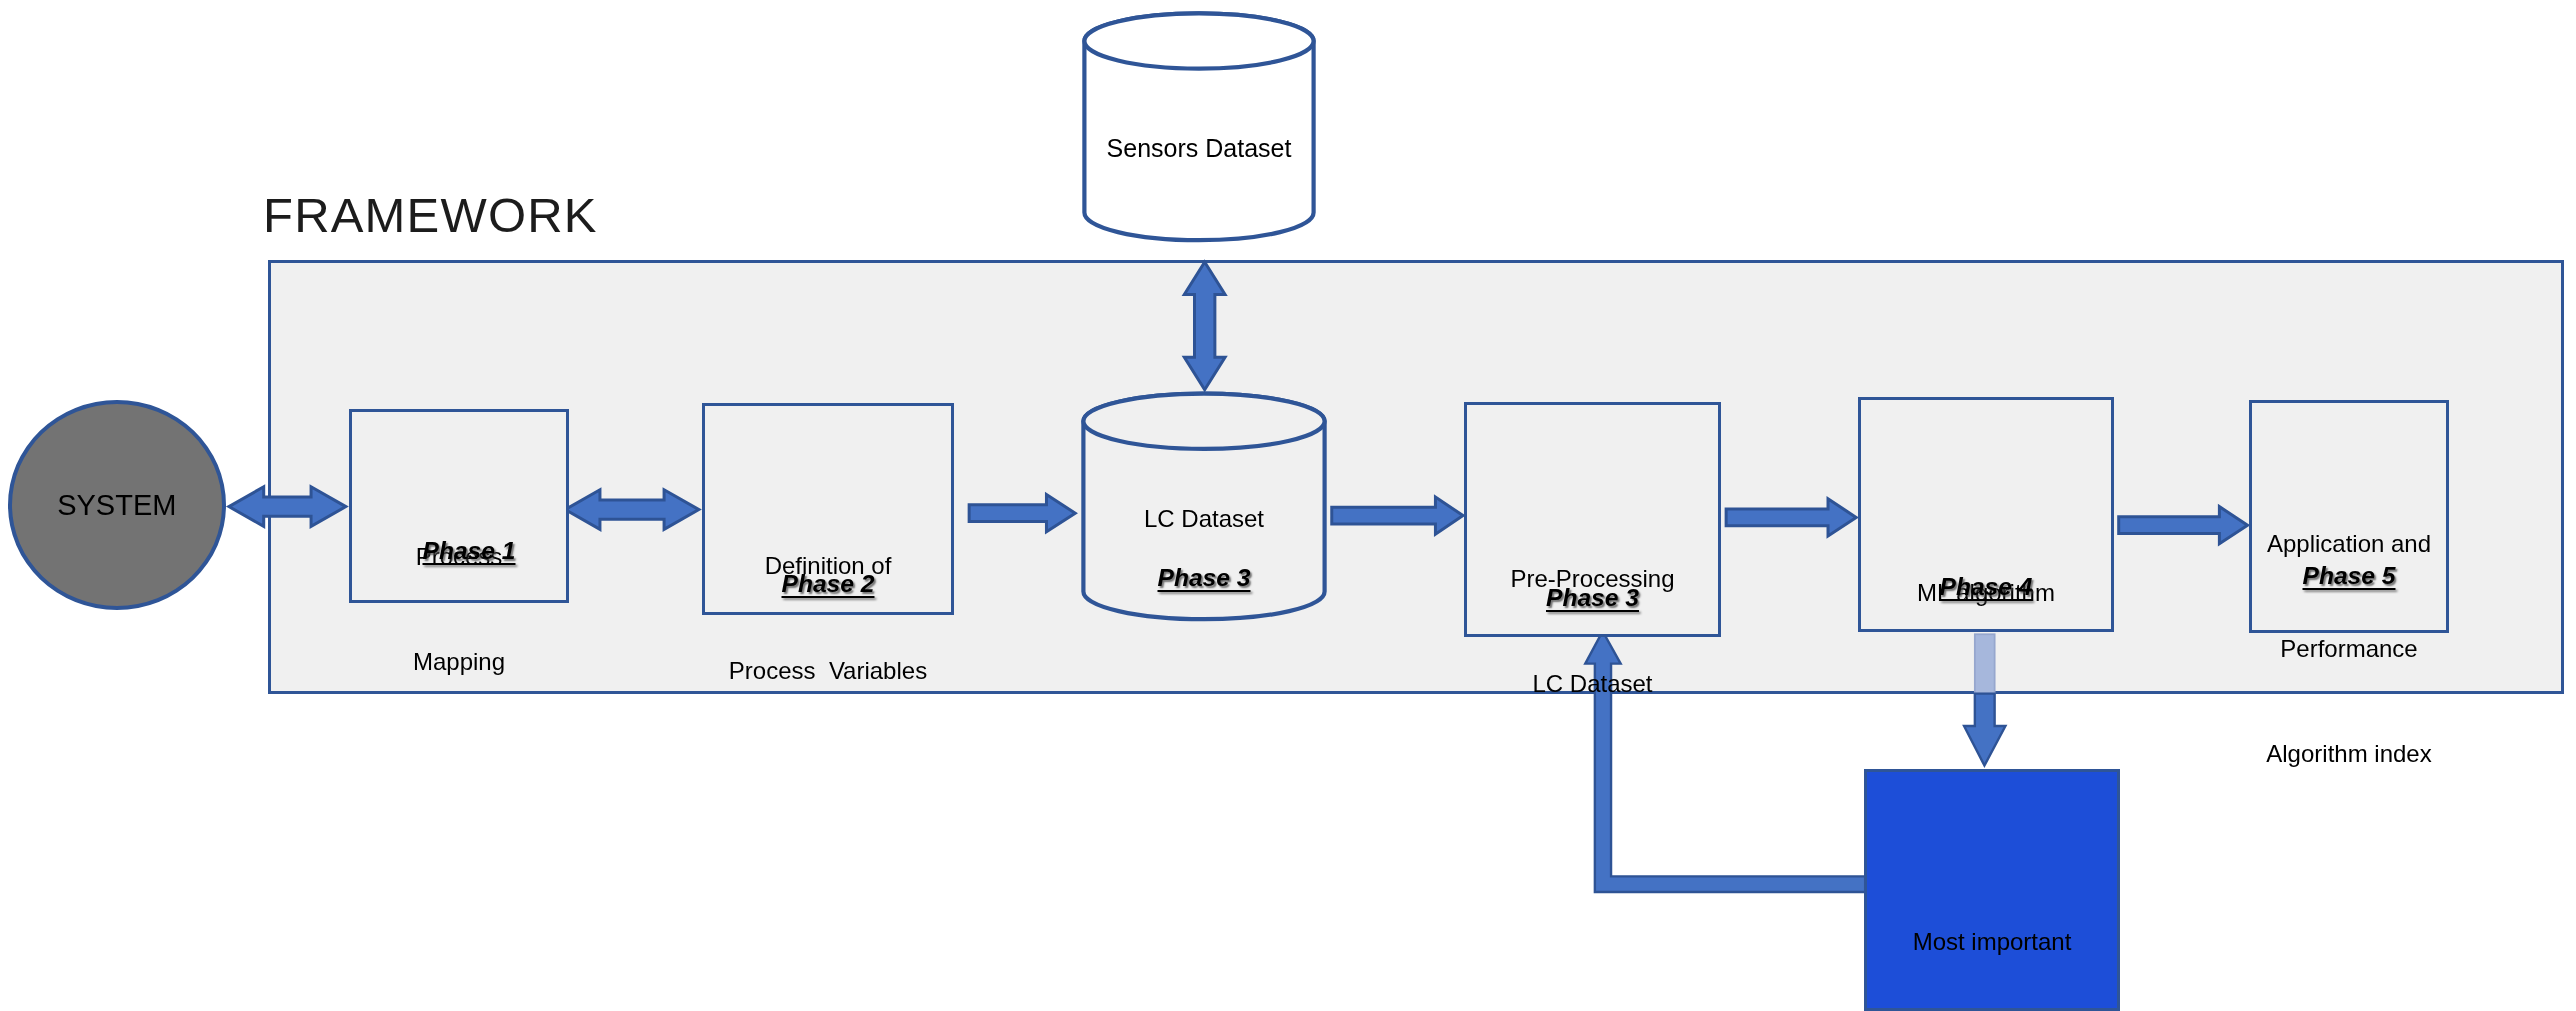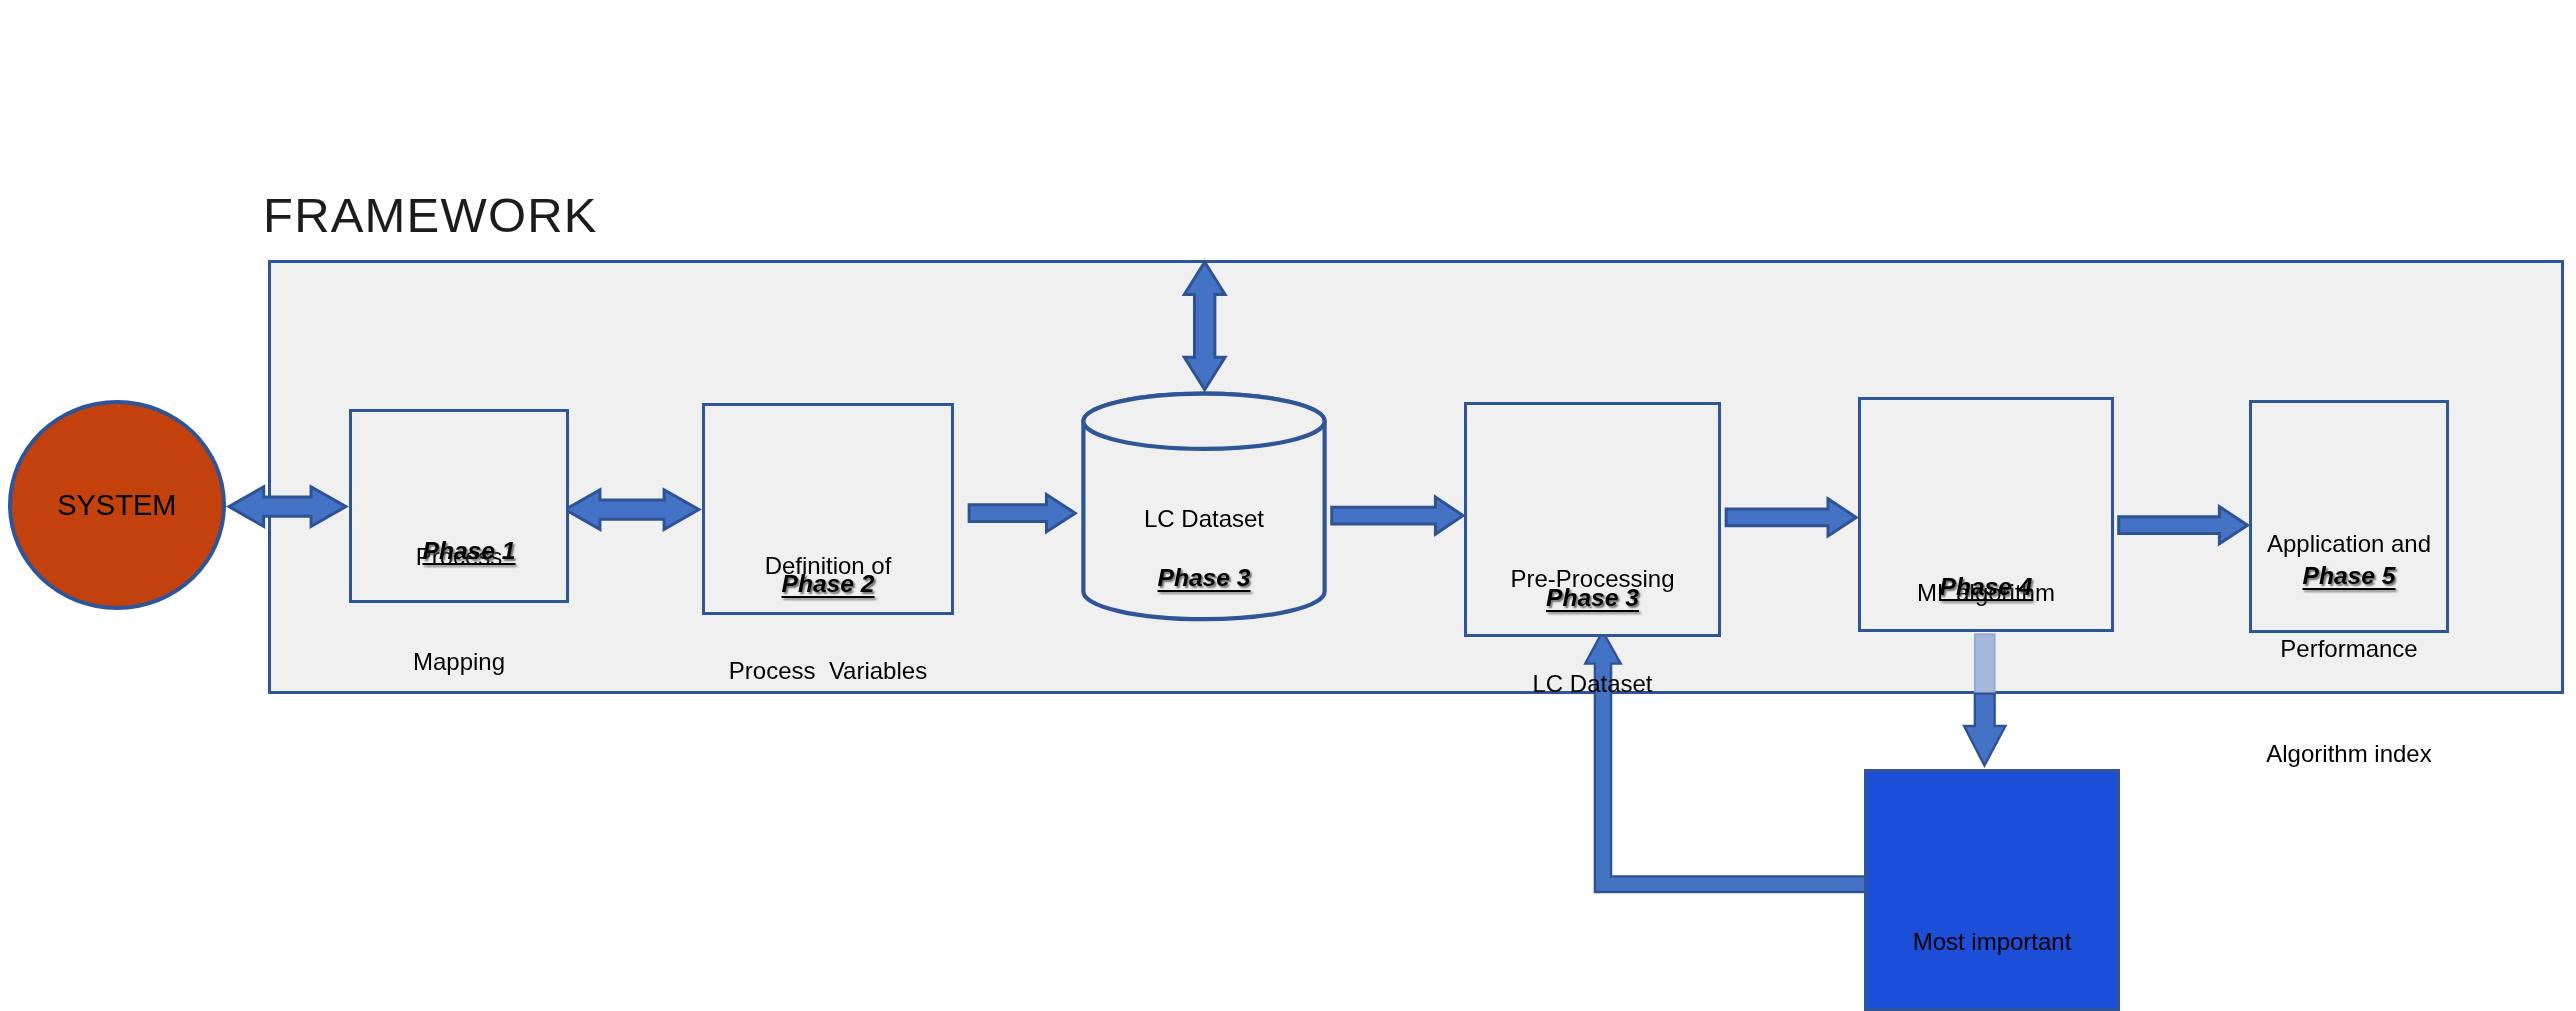--- a/index.html
+++ b/index.html
@@ -73,21 +73,21 @@
     text-shadow: 1.8px 1.8px 1.8px rgba(70,70,70,0.75);
     color: #000;
   }
 
   
   .system {
     left: 7.8px; top: 400px;
     width: 218px; height: 210px;
     border: 4.2px solid #2F5597;
     border-radius: 50%;
-    background: #c2410c;
+    background: #737373;
     display: flex; align-items: center; justify-content: center;
     font-size: 29px;
     z-index: 3;
   }
 
   
   .cyl { position: absolute; z-index: 3; }
   .cyl svg { display: block; }
   .cyl-label { position: absolute; left: 0; right: 0; text-align: center; font-size: 25px; color:#000; }
 
@@ -126,20 +126,27 @@
     <rect x="3295" y="1058" width="33" height="99" fill="#A6B7DC" stroke="#96A7CE" stroke-width="3"></rect>
     <polygon points="3295,1157 3328,1157 3328,1211 3346,1211 3311,1277 3277,1211 3295,1211" fill="#4472C4" stroke="#2E5395" stroke-width="4" stroke-linejoin="miter"></polygon>
 
     <polygon points="2674,1053 2704,1107 2688,1107 2688,1462 3112,1462 3112,1488 2661,1488 2661,1107 2645,1107" fill="#4472C4" stroke="#2E5395" stroke-width="4" stroke-linejoin="miter"></polygon>
   </svg>
 
   <div class="node system">
     <span>SYSTEM</span>
   </div>
 
+  <div class="cyl" style="left:1082px; top:10.8px; width:234px; height:234px;">
+    <svg width="234" height="234" viewBox="0 0 390 390">
+      <path d="M 4 50 A 191 46 0 0 1 386 50 L 386 336 A 191 46 0 0 1 4 336 Z" fill="#ffffff" stroke="#2F5597" stroke-width="7"></path>
+      <ellipse cx="195" cy="50" rx="191" ry="46" fill="#ffffff" stroke="#2F5597" stroke-width="7"></ellipse>
+    </svg>
+    <div class="cyl-label" style="top:123px;">Sensors Dataset</div>
+  </div>
 
   <div class="node rectnode process">
     <div class="bt" style="top:57px;">
       <div>Process</div>
       <div>Mapping</div>
     </div>
     <div class="phase" style="top:125px;padding-left:20px;">Phase 1</div>
   </div>
 
   <div class="node rectnode definition">

